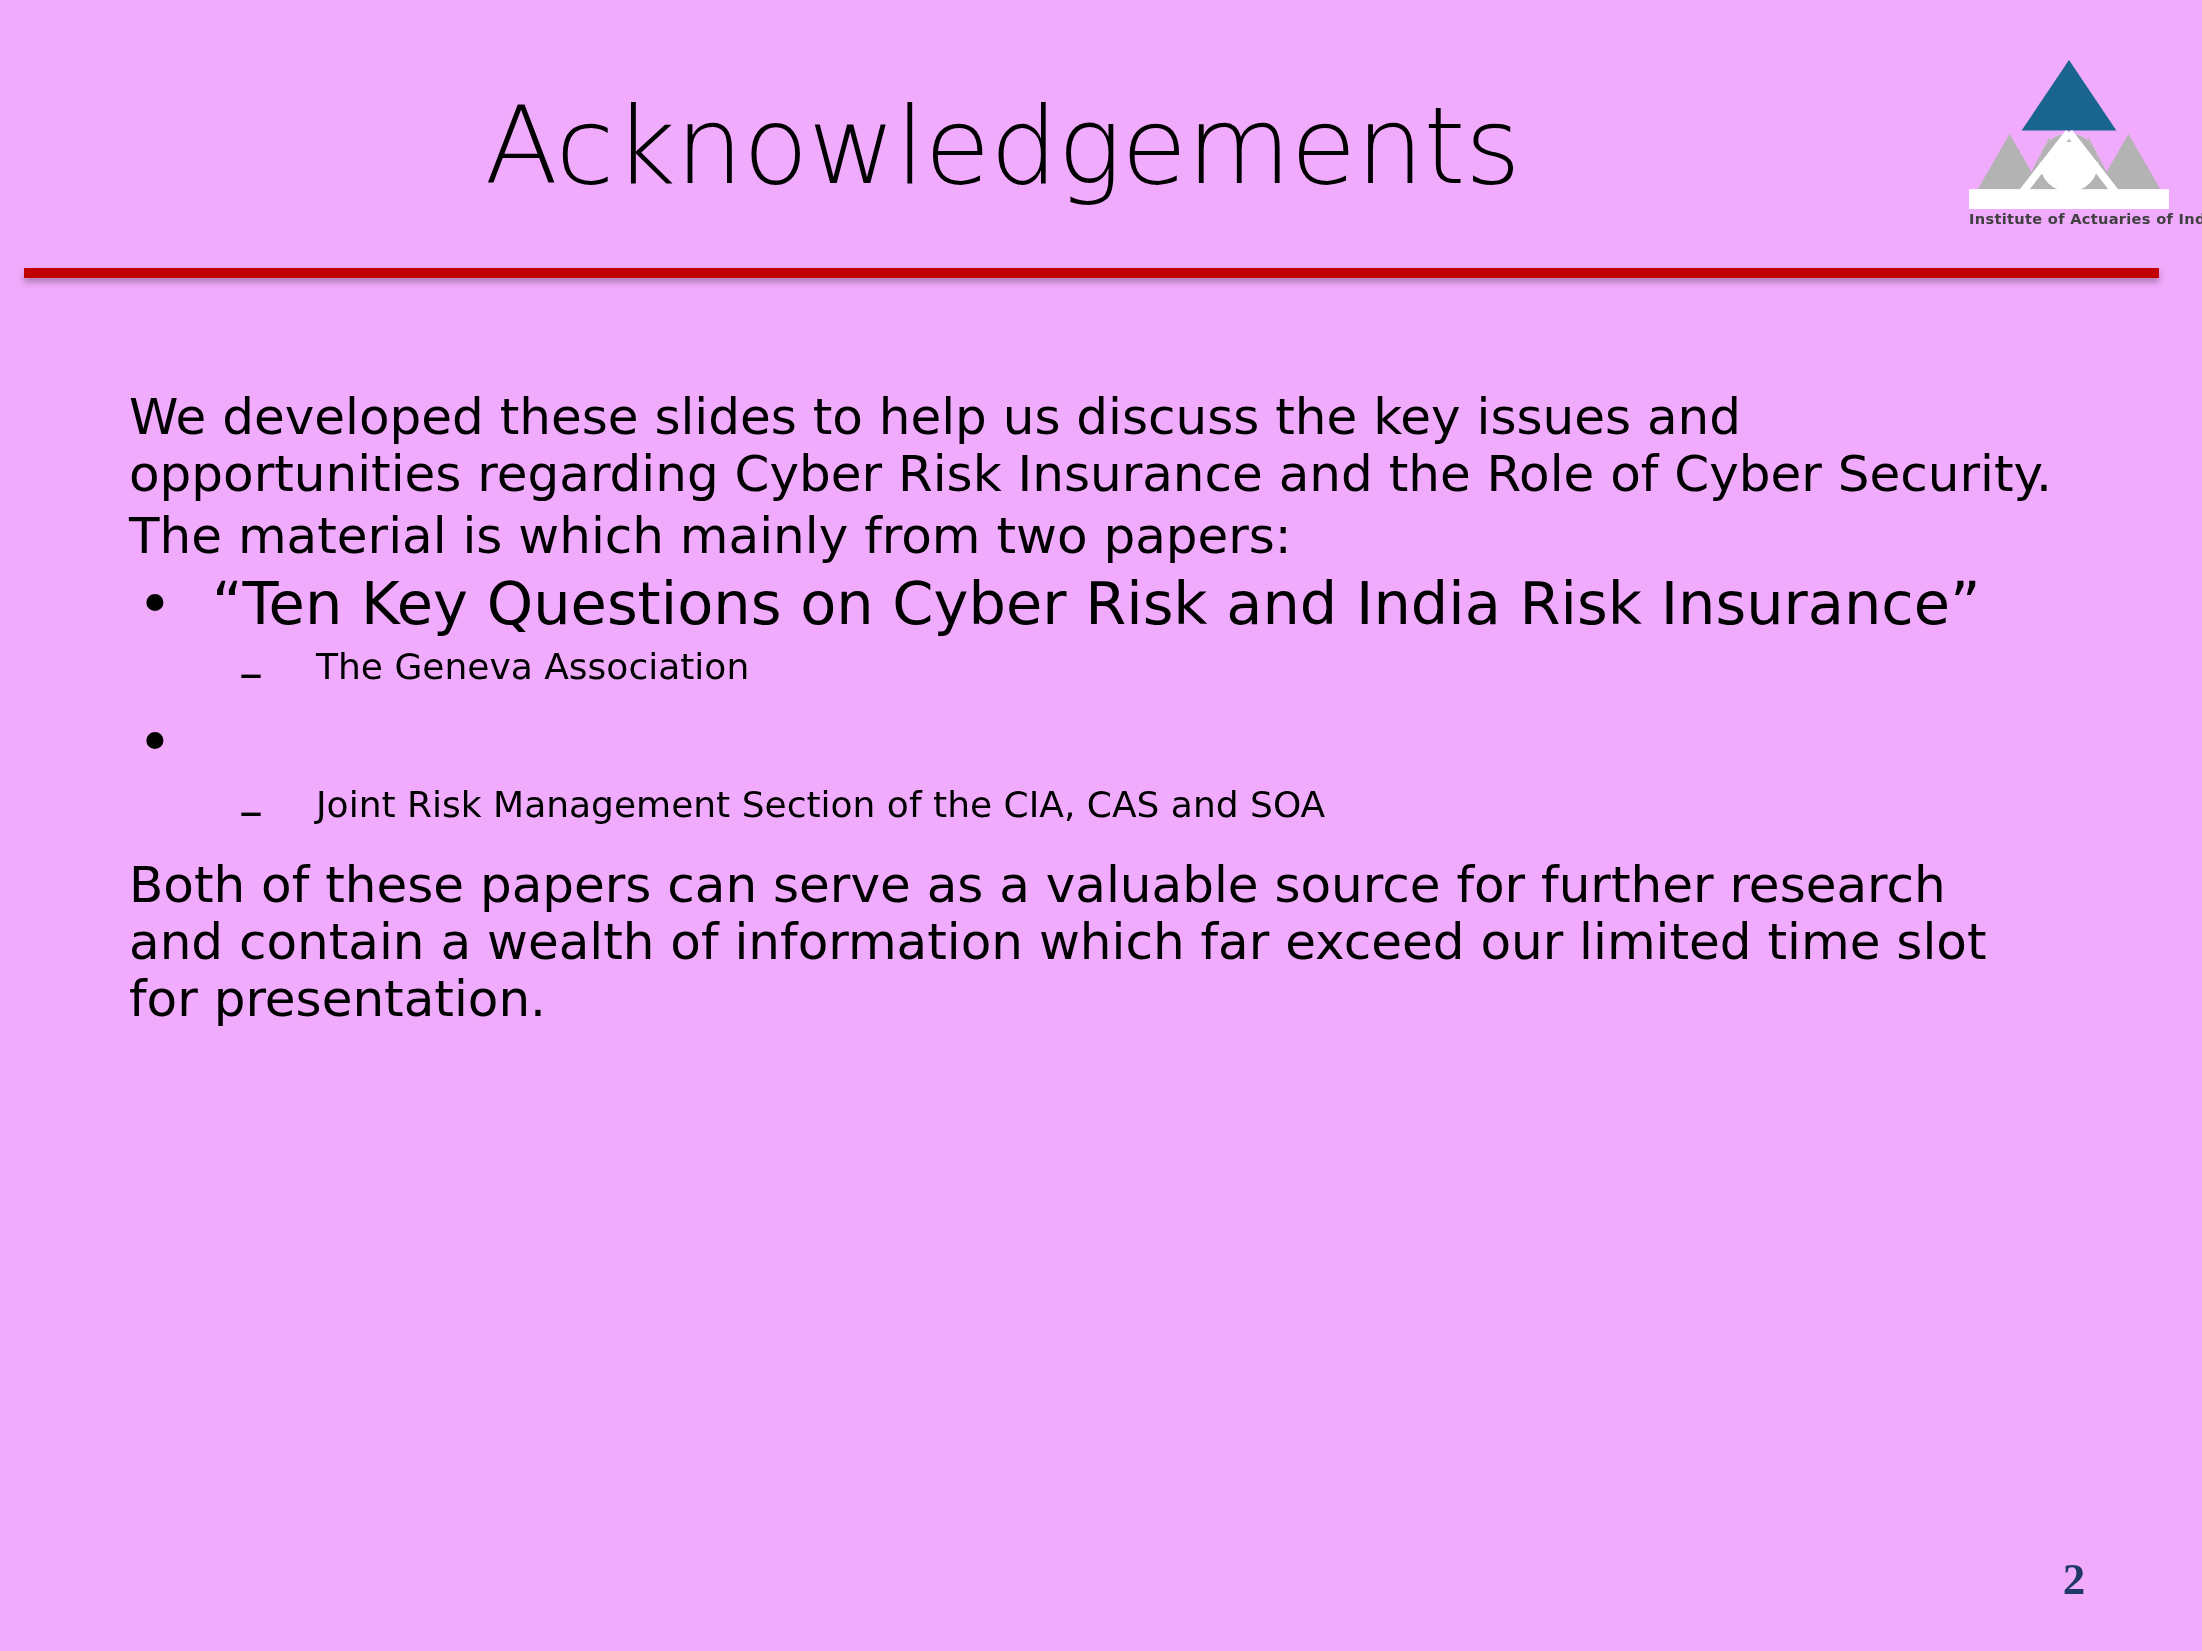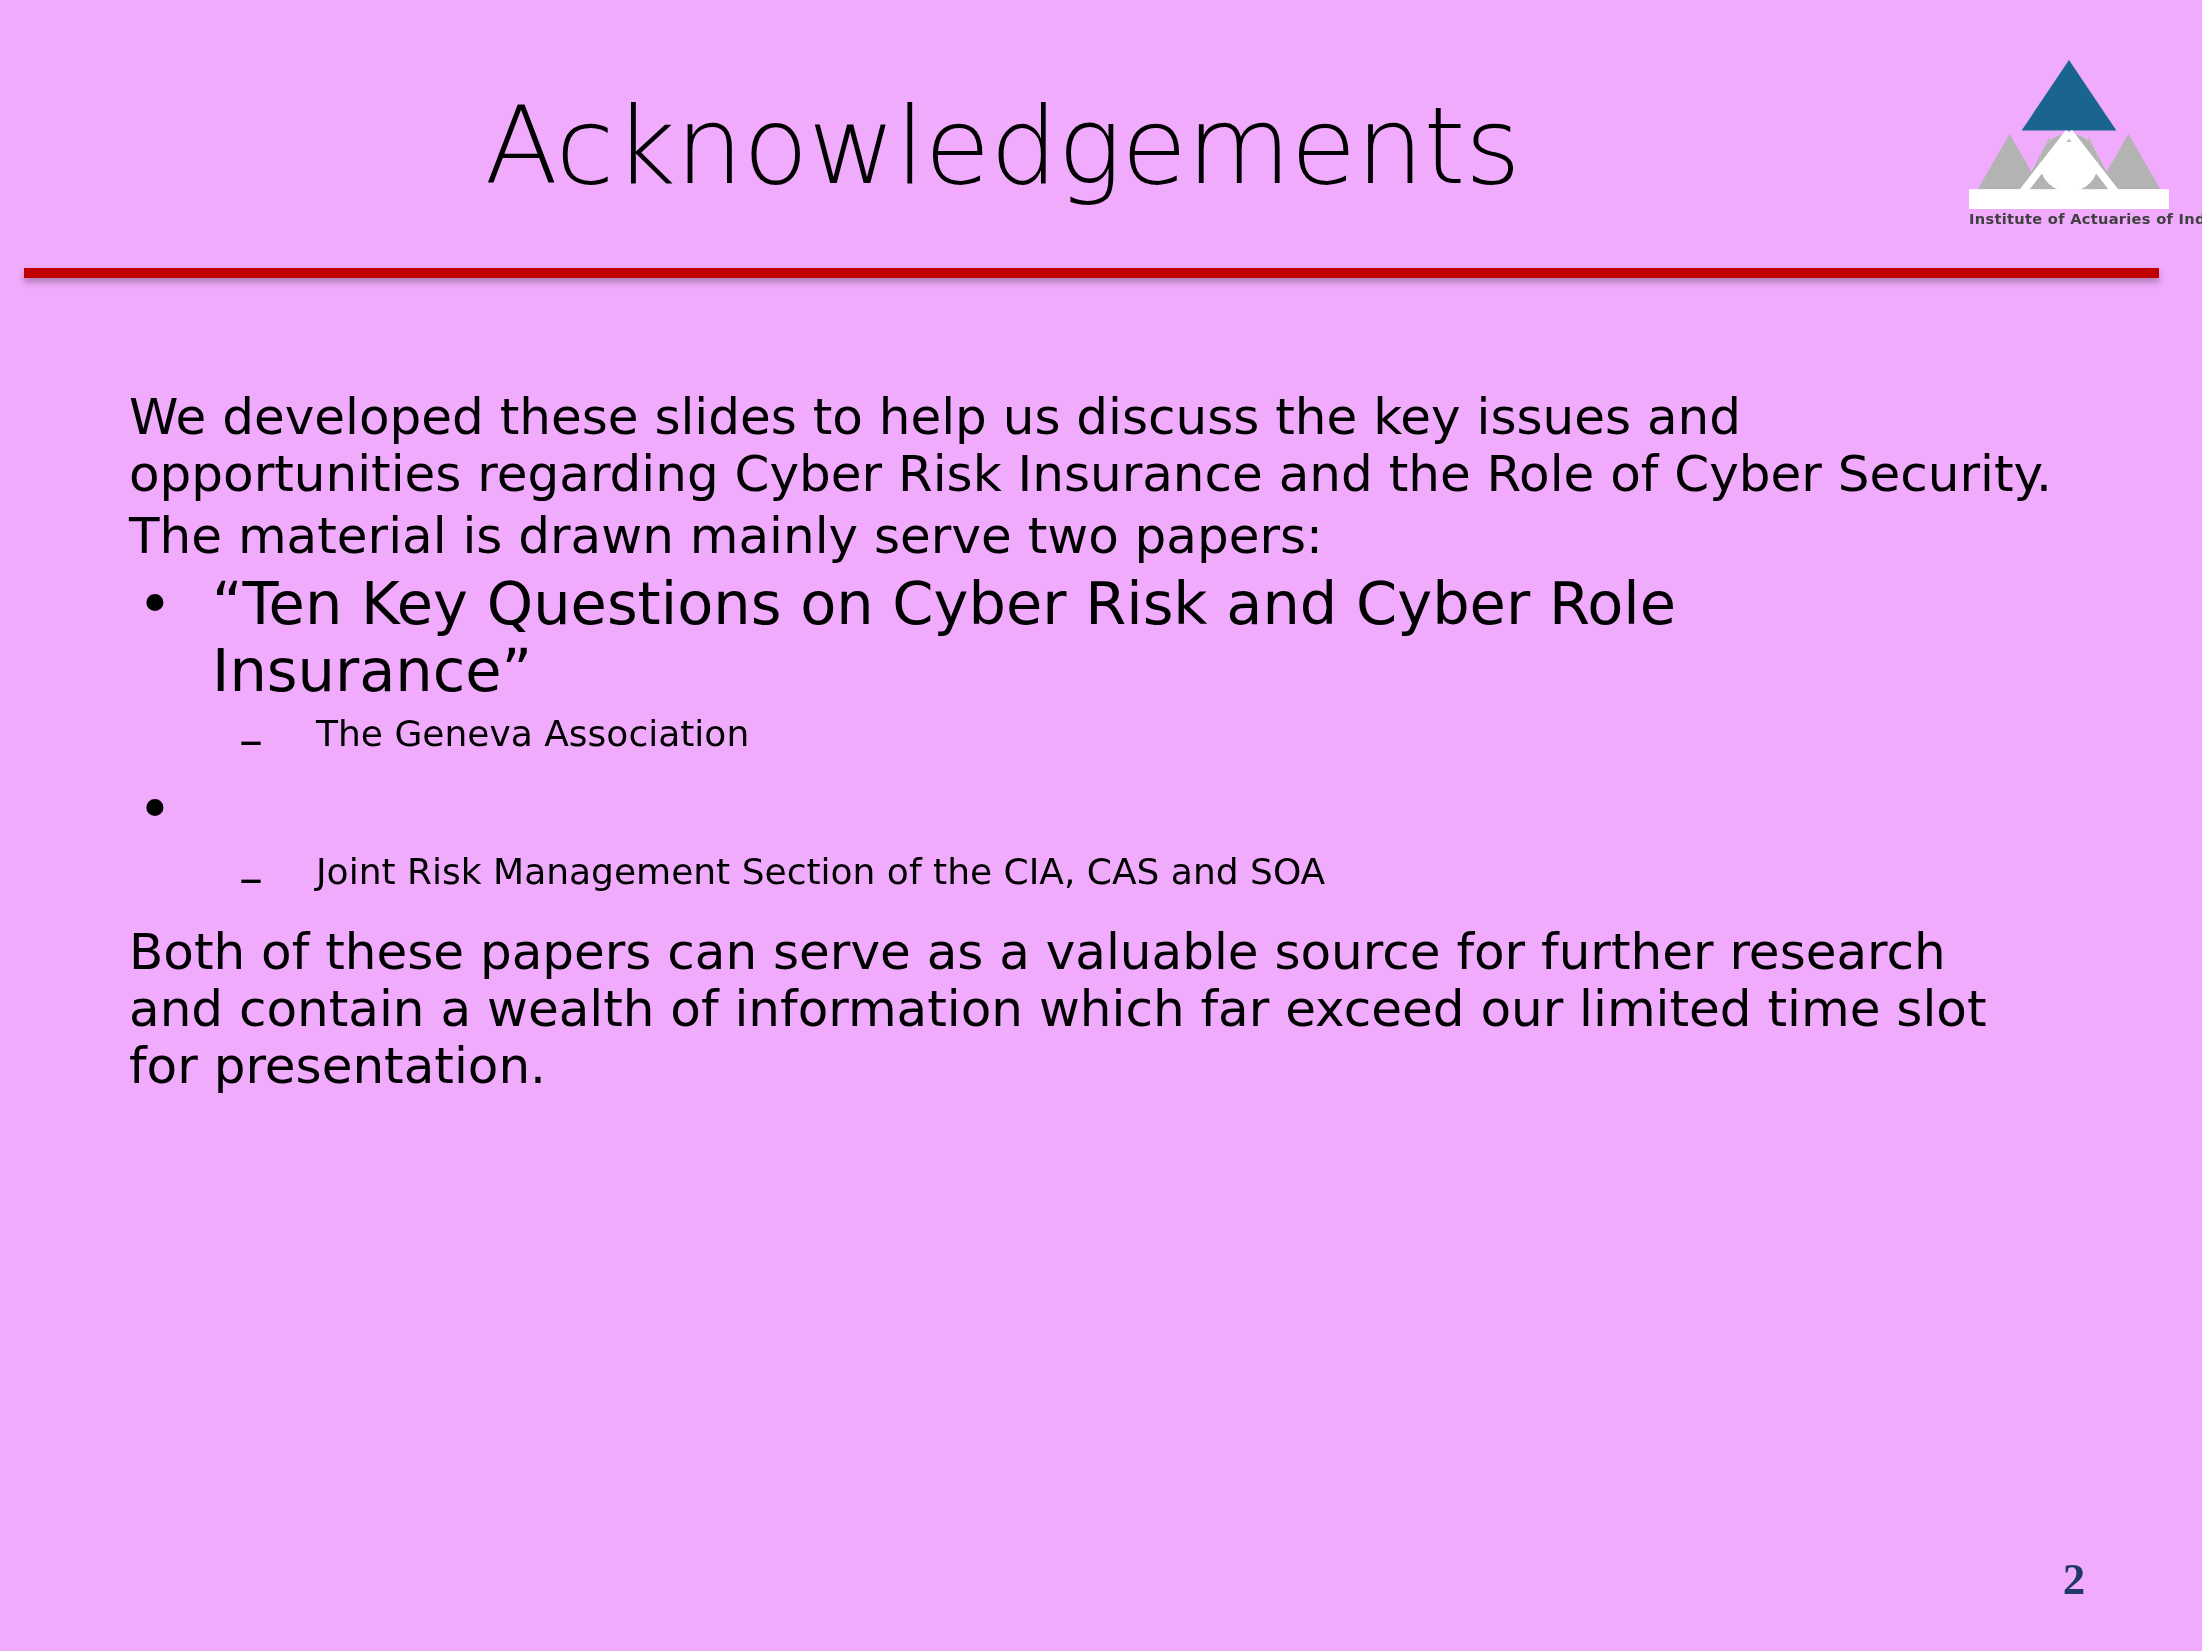--- a/index.html
+++ b/index.html
@@ -202,25 +202,25 @@
       </g>
       <rect x="0" y="172" width="232" height="23" fill="#ffffff"></rect>
     </svg>
     <div class="logo-caption">Institute of Actuaries of India</div>
   </div>
 
   <div class="body-area">
 
     <p class="para">We developed these slides to help us discuss the key issues and opportunities regarding Cyber Risk Insurance and the Role of Cyber Security.</p>
 
-    <p class="para">The material is drawn mainly serve two papers:</p>
+    <p class="para">The material is which mainly from two papers:</p>
 
     <div class="bullet-row">
       <span class="bullet-marker">•</span>
-      <span class="bullet-text">“Ten Key Questions on Cyber Risk and Cyber Role Insurance”</span>
+      <span class="bullet-text">“Ten Key Questions on Cyber Risk and India Risk Insurance”</span>
     </div>
     <div class="sub-row">
       <span class="sub-marker">–</span>
       <span class="sub-text">The Geneva Association</span>
     </div>
 
     <div class="bullet-row">
       <span class="bullet-marker">•</span>
     </div>
     <div class="sub-row">

